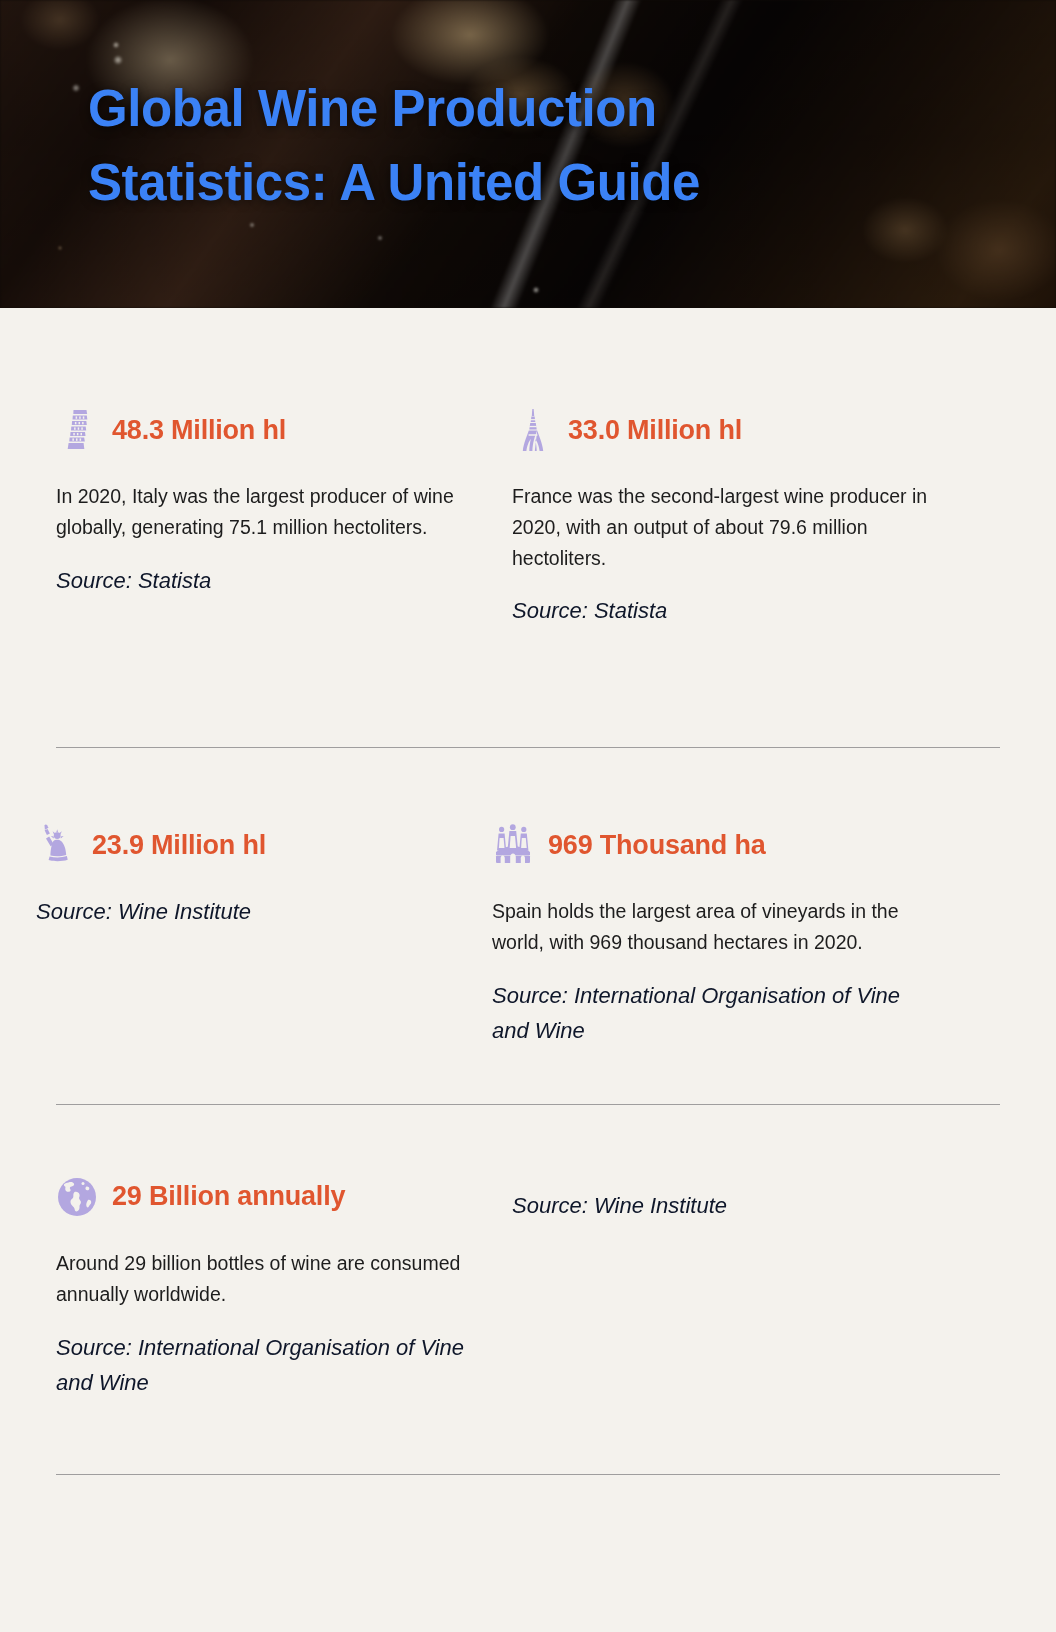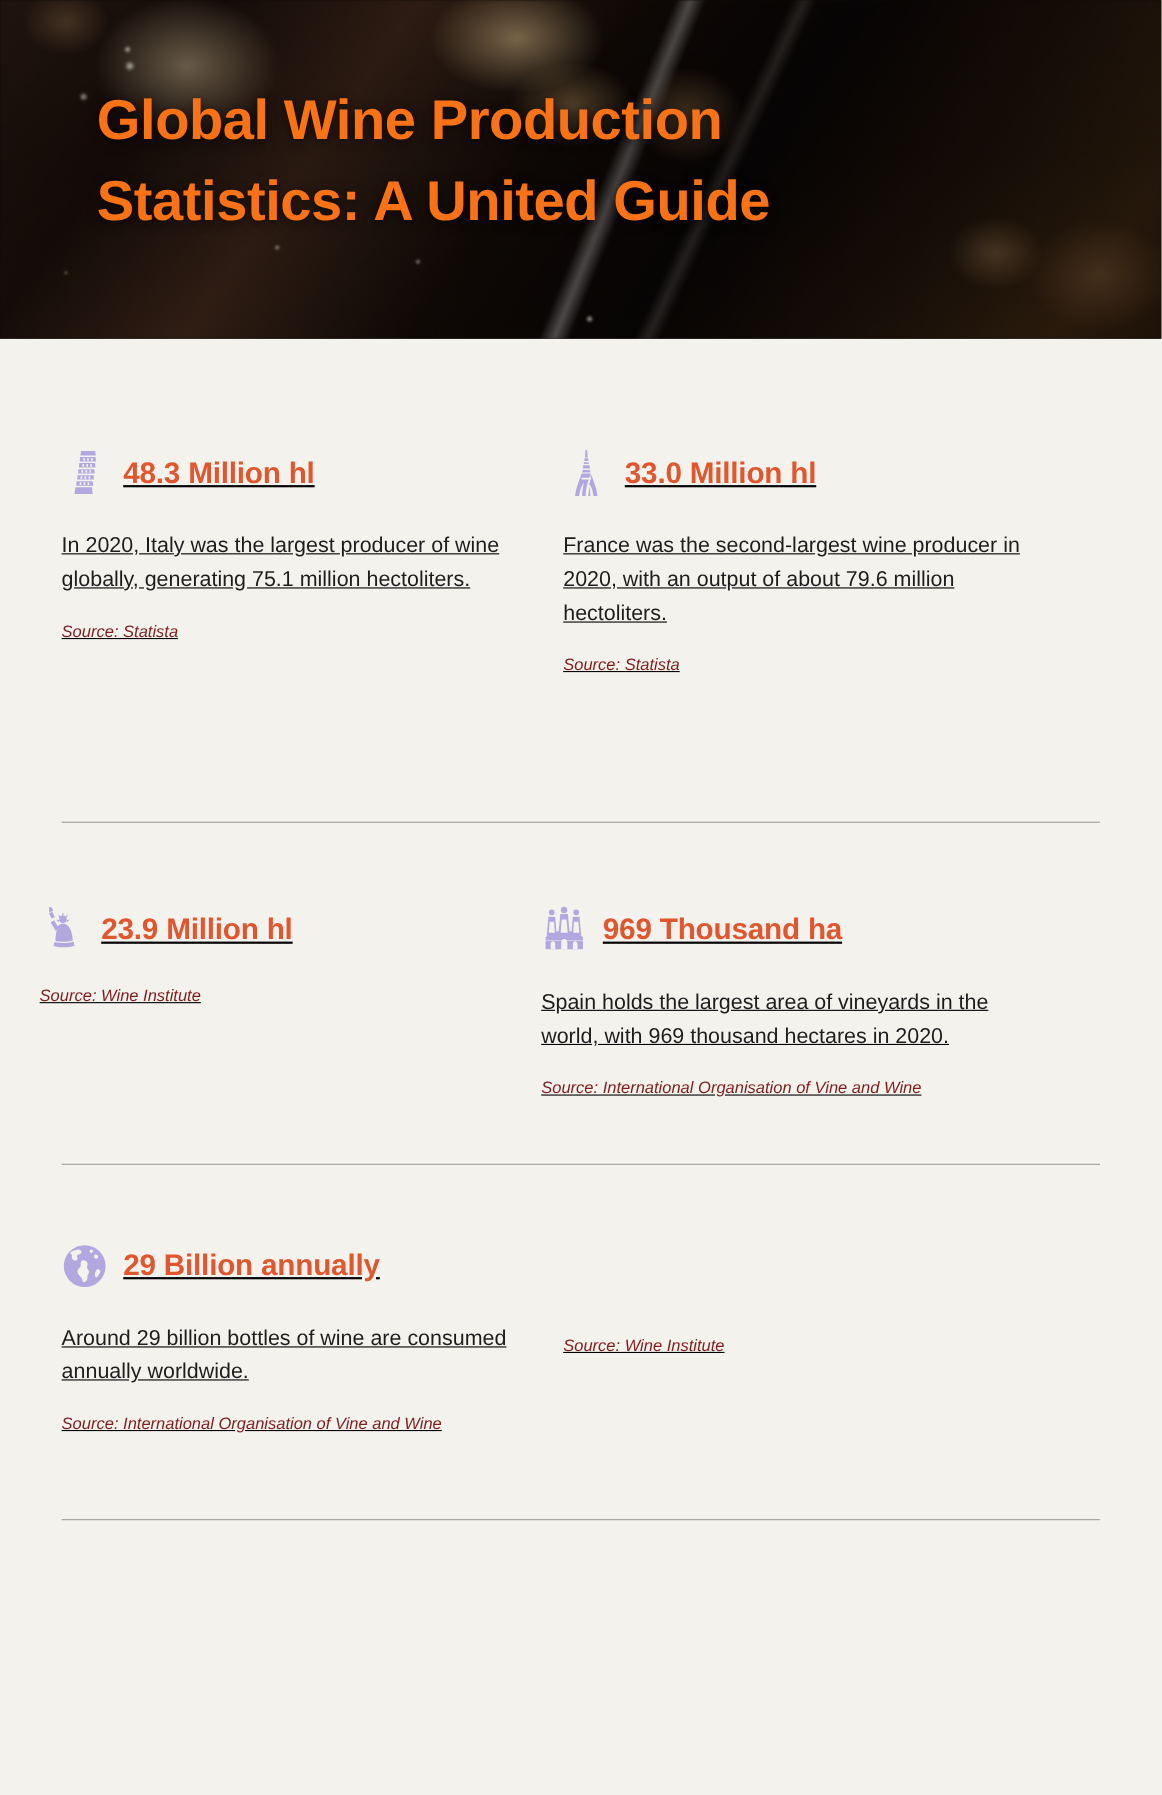--- a/index.html
+++ b/index.html
@@ -56,41 +56,40 @@
     position: absolute;
     inset: 0;
     background: linear-gradient(180deg, rgba(0,0,0,0.22) 0%, rgba(0,0,0,0.30) 45%, rgba(0,0,0,0.18) 100%);
   }
 
   .hero-title {
     position: absolute;
     left: 88px;
     top: 72px;
     width: 820px;
-    color: #f97316;
+    color: #3b82f6;
     font-size: 51px;
     line-height: 1.45;
     font-weight: 700;
     letter-spacing: -0.4px;
     text-shadow: 0 2px 10px rgba(0,0,0,0.55);
   }
   .hero-title .ln { display: block; }
 
   
   .content {
     position: relative;
     width: 1056px;
     padding: 0;
   }
 
   .row {
     position: relative;
     display: flex;
     padding: 0 56px;
-    text-decoration: underline;
   }
 
   .col {
     width: 456px;
     padding-right: 24px;
   }
   .col.right { padding-left: 0; }
 
   .stat-head {
     display: flex;
@@ -118,43 +117,43 @@
   }
 
   .stat-desc {
     color: #1d1d1d;
     font-size: 19.5px;
     line-height: 1.58;
     margin-top: 22px;
   }
 
   .stat-source {
-    color: #7f1d1d;
-    font-size: 15px;
+    color: #0f172a;
+    font-size: 22px;
     line-height: 1.6;
     font-style: italic;
     margin-top: 20px;
   }
 
   .divider {
     height: 1px;
     background: #8f8f8f;
     margin: 0 56px;
     opacity: 0.85;
   }
 
   
   .row-1 { padding-top: 93px; padding-bottom: 0; }
   .row-1 .col-body { min-height: 210px; }
   .gap-1 { height: 56px; }
 
   .row-2 { padding-top: 68px; padding-left: 36px; }
   .gap-2 { height: 56px; }
 
-  .row-3 { padding-top: 63px; align-items: center; }
+  .row-3 { padding-top: 63px; }
   .gap-3 { height: 74px; }
 
   .narrow { width: 300px; }
 </style>
 </head>
 <body>
 
 <div class="page">
 
   <div class="hero">

